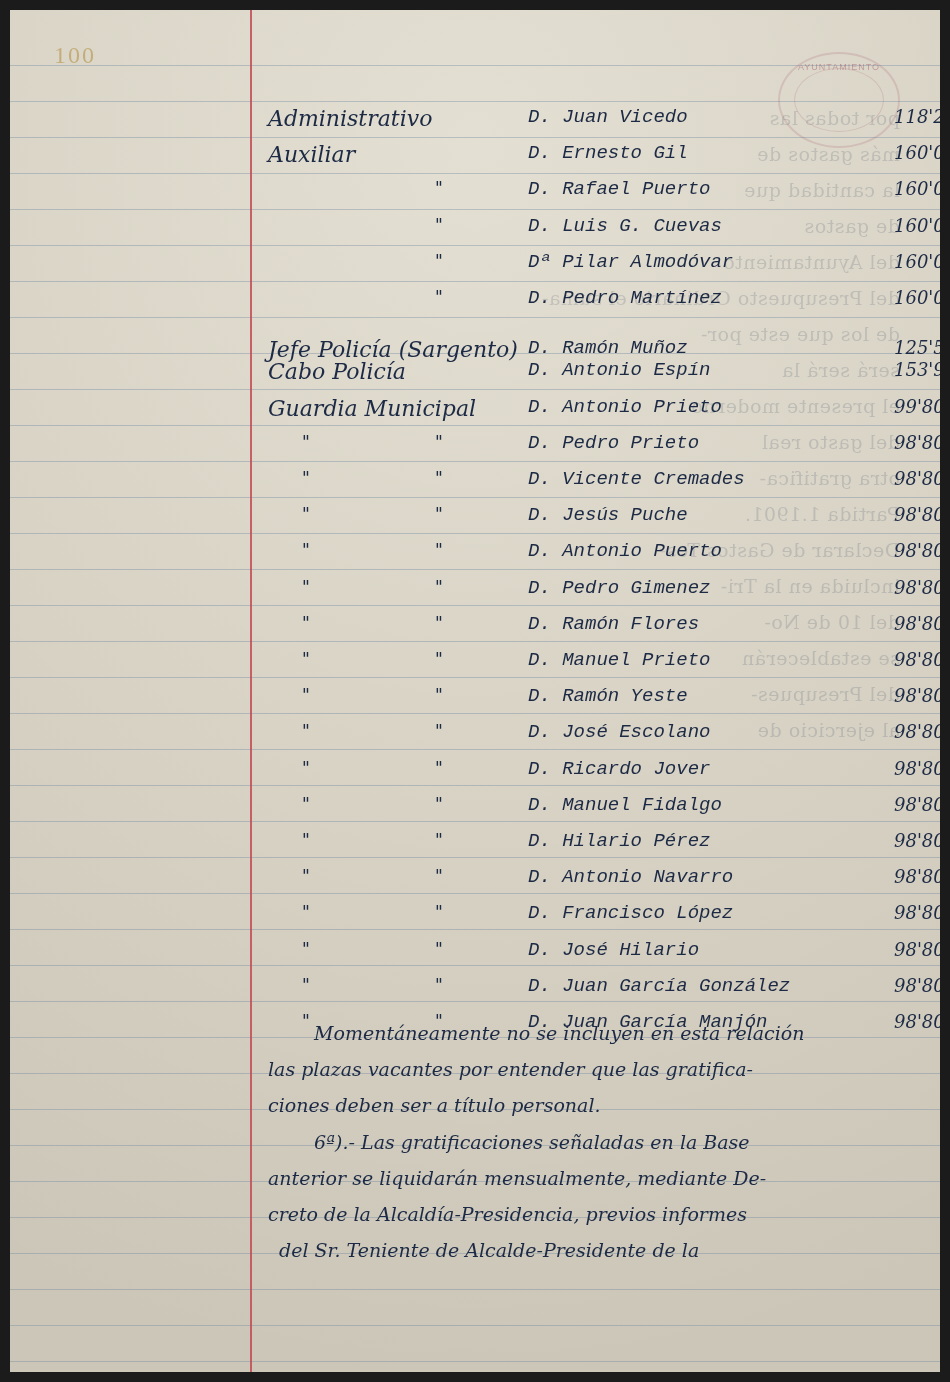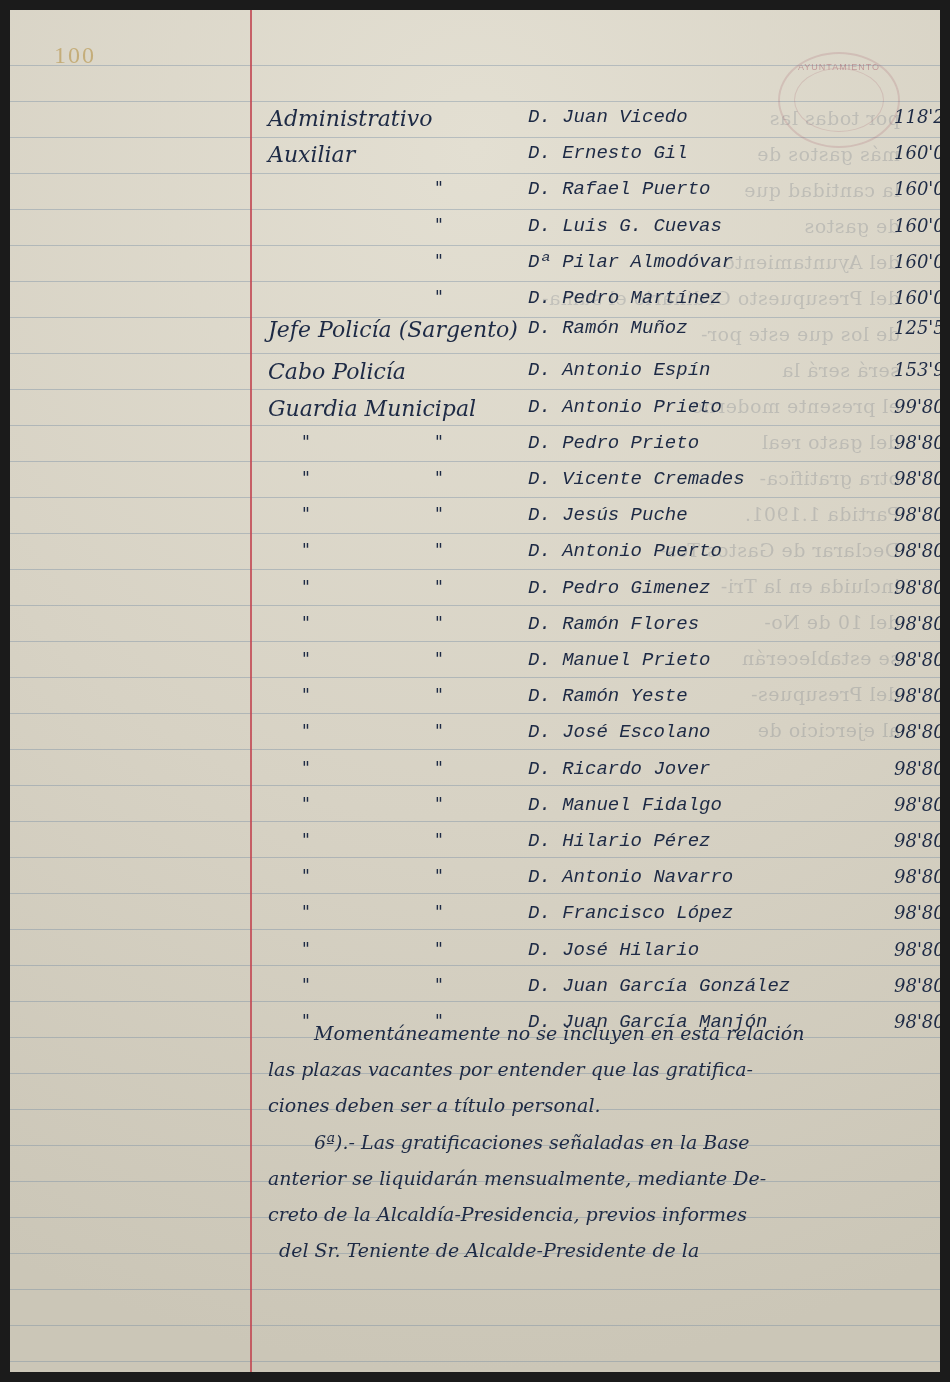--- a/index.html
+++ b/index.html
@@ -261,21 +261,21 @@
         <div class="row" style="top: 240.8px;">
           <div class="ditto d2">"</div>
           <div class="name">Dª Pilar Almodóvar</div>
           <div class="amount">160'00</div>
         </div>
         <div class="row" style="top: 277px;">
           <div class="ditto d2">"</div>
           <div class="name">D. Pedro Martínez</div>
           <div class="amount">160'00</div>
         </div>
-        <div class="row" style="top: 307px;">
+        <div class="row" style="top: 327px;">
           <div class="role">Jefe Policía (Sargento)</div>
           <div class="name">D. Ramón Muñoz</div>
           <div class="amount">125'54</div>
         </div>
         <div class="row" style="top: 349.4px;">
           <div class="role">Cabo Policía</div>
           <div class="name">D. Antonio Espín</div>
           <div class="amount">153'96</div>
         </div>
         <div class="row" style="top: 385.6px;">

